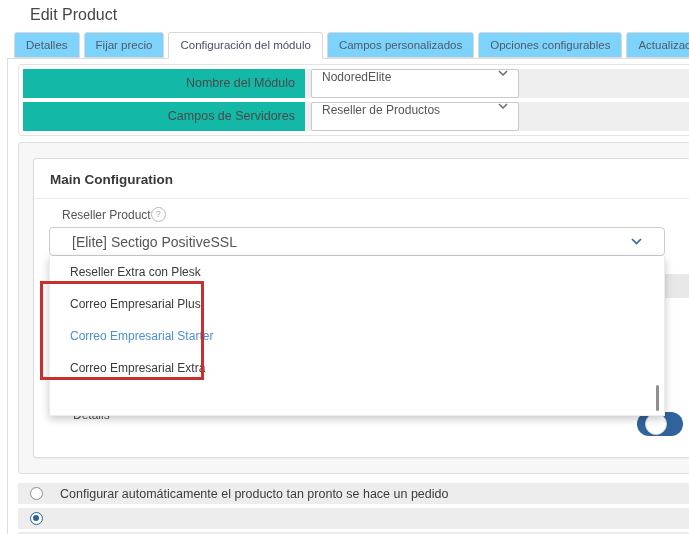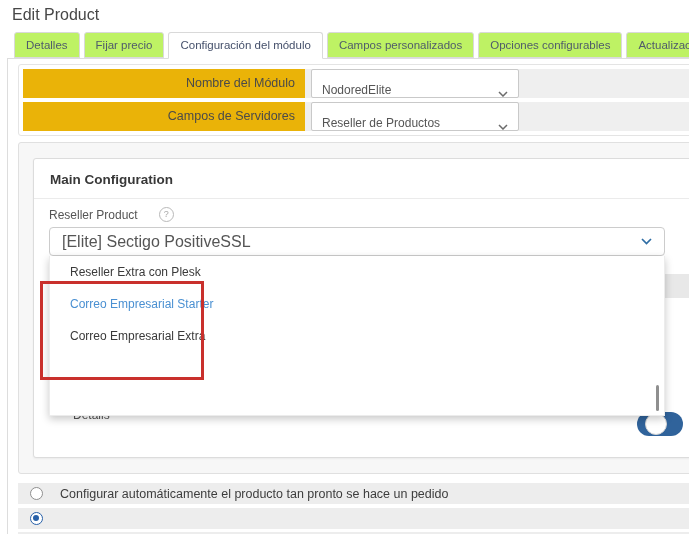--- a/index.html
+++ b/index.html
@@ -3,31 +3,31 @@
 <meta charset="utf-8">
 <style>
   html,body{margin:0;padding:0;}
   body{
     width:689px;height:534px;position:relative;overflow:hidden;
     background:#ffffff;
     font-family:"Liberation Sans","DejaVu Sans",sans-serif;
     -webkit-font-smoothing:antialiased;
   }
   .page-title{
-    position:absolute;left:12px;top:6px;
+    position:absolute;left:30px;top:6px;
     font-size:16px;color:#474747;
   }
   
   .tabbar{
     position:absolute;left:14px;top:32px;right:0;
     display:flex;gap:4px;z-index:6;white-space:nowrap;overflow:hidden;
   }
   .tab{
     height:24px;line-height:24px;padding:0 11px;
-    background:#bef264;border:1px solid #d9d9d9;
+    background:#7dd3fc;border:1px solid #d9d9d9;
     border-radius:3px 3px 0 0;
     font-size:11.5px;color:#4f5b6b;cursor:pointer;flex:0 0 auto;
   }
   .tab.active{
     background:#ffffff;border-bottom:1px solid #ffffff;
     height:25px;color:#45506b;
   }
   
   .content-panel{
     position:absolute;left:7px;top:58px;width:690px;height:476px;
@@ -35,57 +35,57 @@
     z-index:1;
   }
   
   .module-form{
     position:absolute;left:10px;top:5px;width:670px;
     border:1px solid #e4e4e4;border-radius:3px;padding:4px;background:#ffffff;
   }
   .form-row{display:flex;height:29px;margin-bottom:4px;background:#efefef;}
   .form-row:last-child{margin-bottom:0;}
   .form-label{
-    flex:0 0 272px;background:#eab308;text-align:right;
+    flex:0 0 272px;background:#14b8a6;text-align:right;
     line-height:29px;padding-right:10px;font-size:12.5px;color:#4a4a4a;
   }
   .select-sm{
     width:186px;height:27px;margin-left:6px;margin-top:0;
     background:#ffffff;border:1px solid #c9c9c9;border-radius:2px;
-    display:flex;align-items:flex-end;justify-content:space-between;
+    display:flex;align-items:flex-start;justify-content:space-between;
     padding:0 10px;font-size:12px;color:#555555;cursor:pointer;
   }
   
   .outer-panel{
     position:absolute;left:10px;top:83px;width:678px;height:330px;
     background:#f7f7f7;border:1px solid #e0e0e0;border-radius:3px;
   }
   .card{
     position:absolute;left:14px;top:15px;width:664px;height:298px;
     background:#ffffff;border:1px solid #dcdcdc;border-radius:3px;
     box-shadow:0 1px 2px rgba(0,0,0,0.05);
   }
   .card-header{
     padding:13px 16px 11px 16px;font-size:13.5px;font-weight:bold;color:#383838;
     border-bottom:1px solid #ebebeb;
   }
   .gray-strip{position:absolute;left:630px;top:115px;width:40px;height:24px;background:#e8e8e8;}
   .field-label-row{
-    position:absolute;left:15px;top:48px;
-    font-size:12px;color:#555555;display:flex;align-items:center;gap:21px;justify-content:center;
+    position:absolute;left:28px;top:48px;
+    font-size:12px;color:#555555;display:flex;align-items:center;gap:0;justify-content:center;
   }
   .help-icon{
     width:13px;height:13px;border:1px solid #b9b9b9;border-radius:50%;
     color:#a8a8a8;font-size:9px;line-height:13px;text-align:center;cursor:pointer;
   }
   .select-lg{
     position:absolute;left:15px;top:68px;width:616px;height:29px;box-sizing:border-box;
     background:#ffffff;border:1px solid #cccccc;border-radius:4px;
     display:flex;align-items:center;justify-content:space-between;
-    padding:0 12px;font-size:16px;color:#555555;cursor:pointer;z-index:4;
+    padding:0 22px;font-size:14px;color:#555555;cursor:pointer;z-index:4;
   }
   .dropdown{
     position:absolute;left:15px;top:97px;width:616px;height:160px;
     background:#ffffff;border:1px solid #ececec;border-top:none;box-sizing:border-box;
     box-shadow:0 3px 8px rgba(0,0,0,0.22);z-index:5;
   }
   .dd-item{
     height:32px;line-height:32px;padding-left:20px;
     font-size:12px;color:#3a3a3a;cursor:pointer;
   }
@@ -190,20 +190,21 @@
         </span>
       </div>
 
       <div class="details-label">Details</div>
       <div class="toggle">
         <div class="knob"></div>
       </div>
 
       <div class="dropdown">
         <div class="dd-item">Reseller Extra con Plesk</div>
+        <div class="dd-item">Correo Empresarial Plus</div>
         <div class="dd-item link-blue">Correo Empresarial Starter</div>
         <div class="dd-item">Correo Empresarial Extra</div>
         <div class="scroll-thumb"></div>
       </div>
     </div>
   </div>
 
   <div class="radio-row r1">
     <span class="radio"></span>
     <span class="radio-label">Configurar automáticamente el producto tan pronto se hace un pedido</span>

